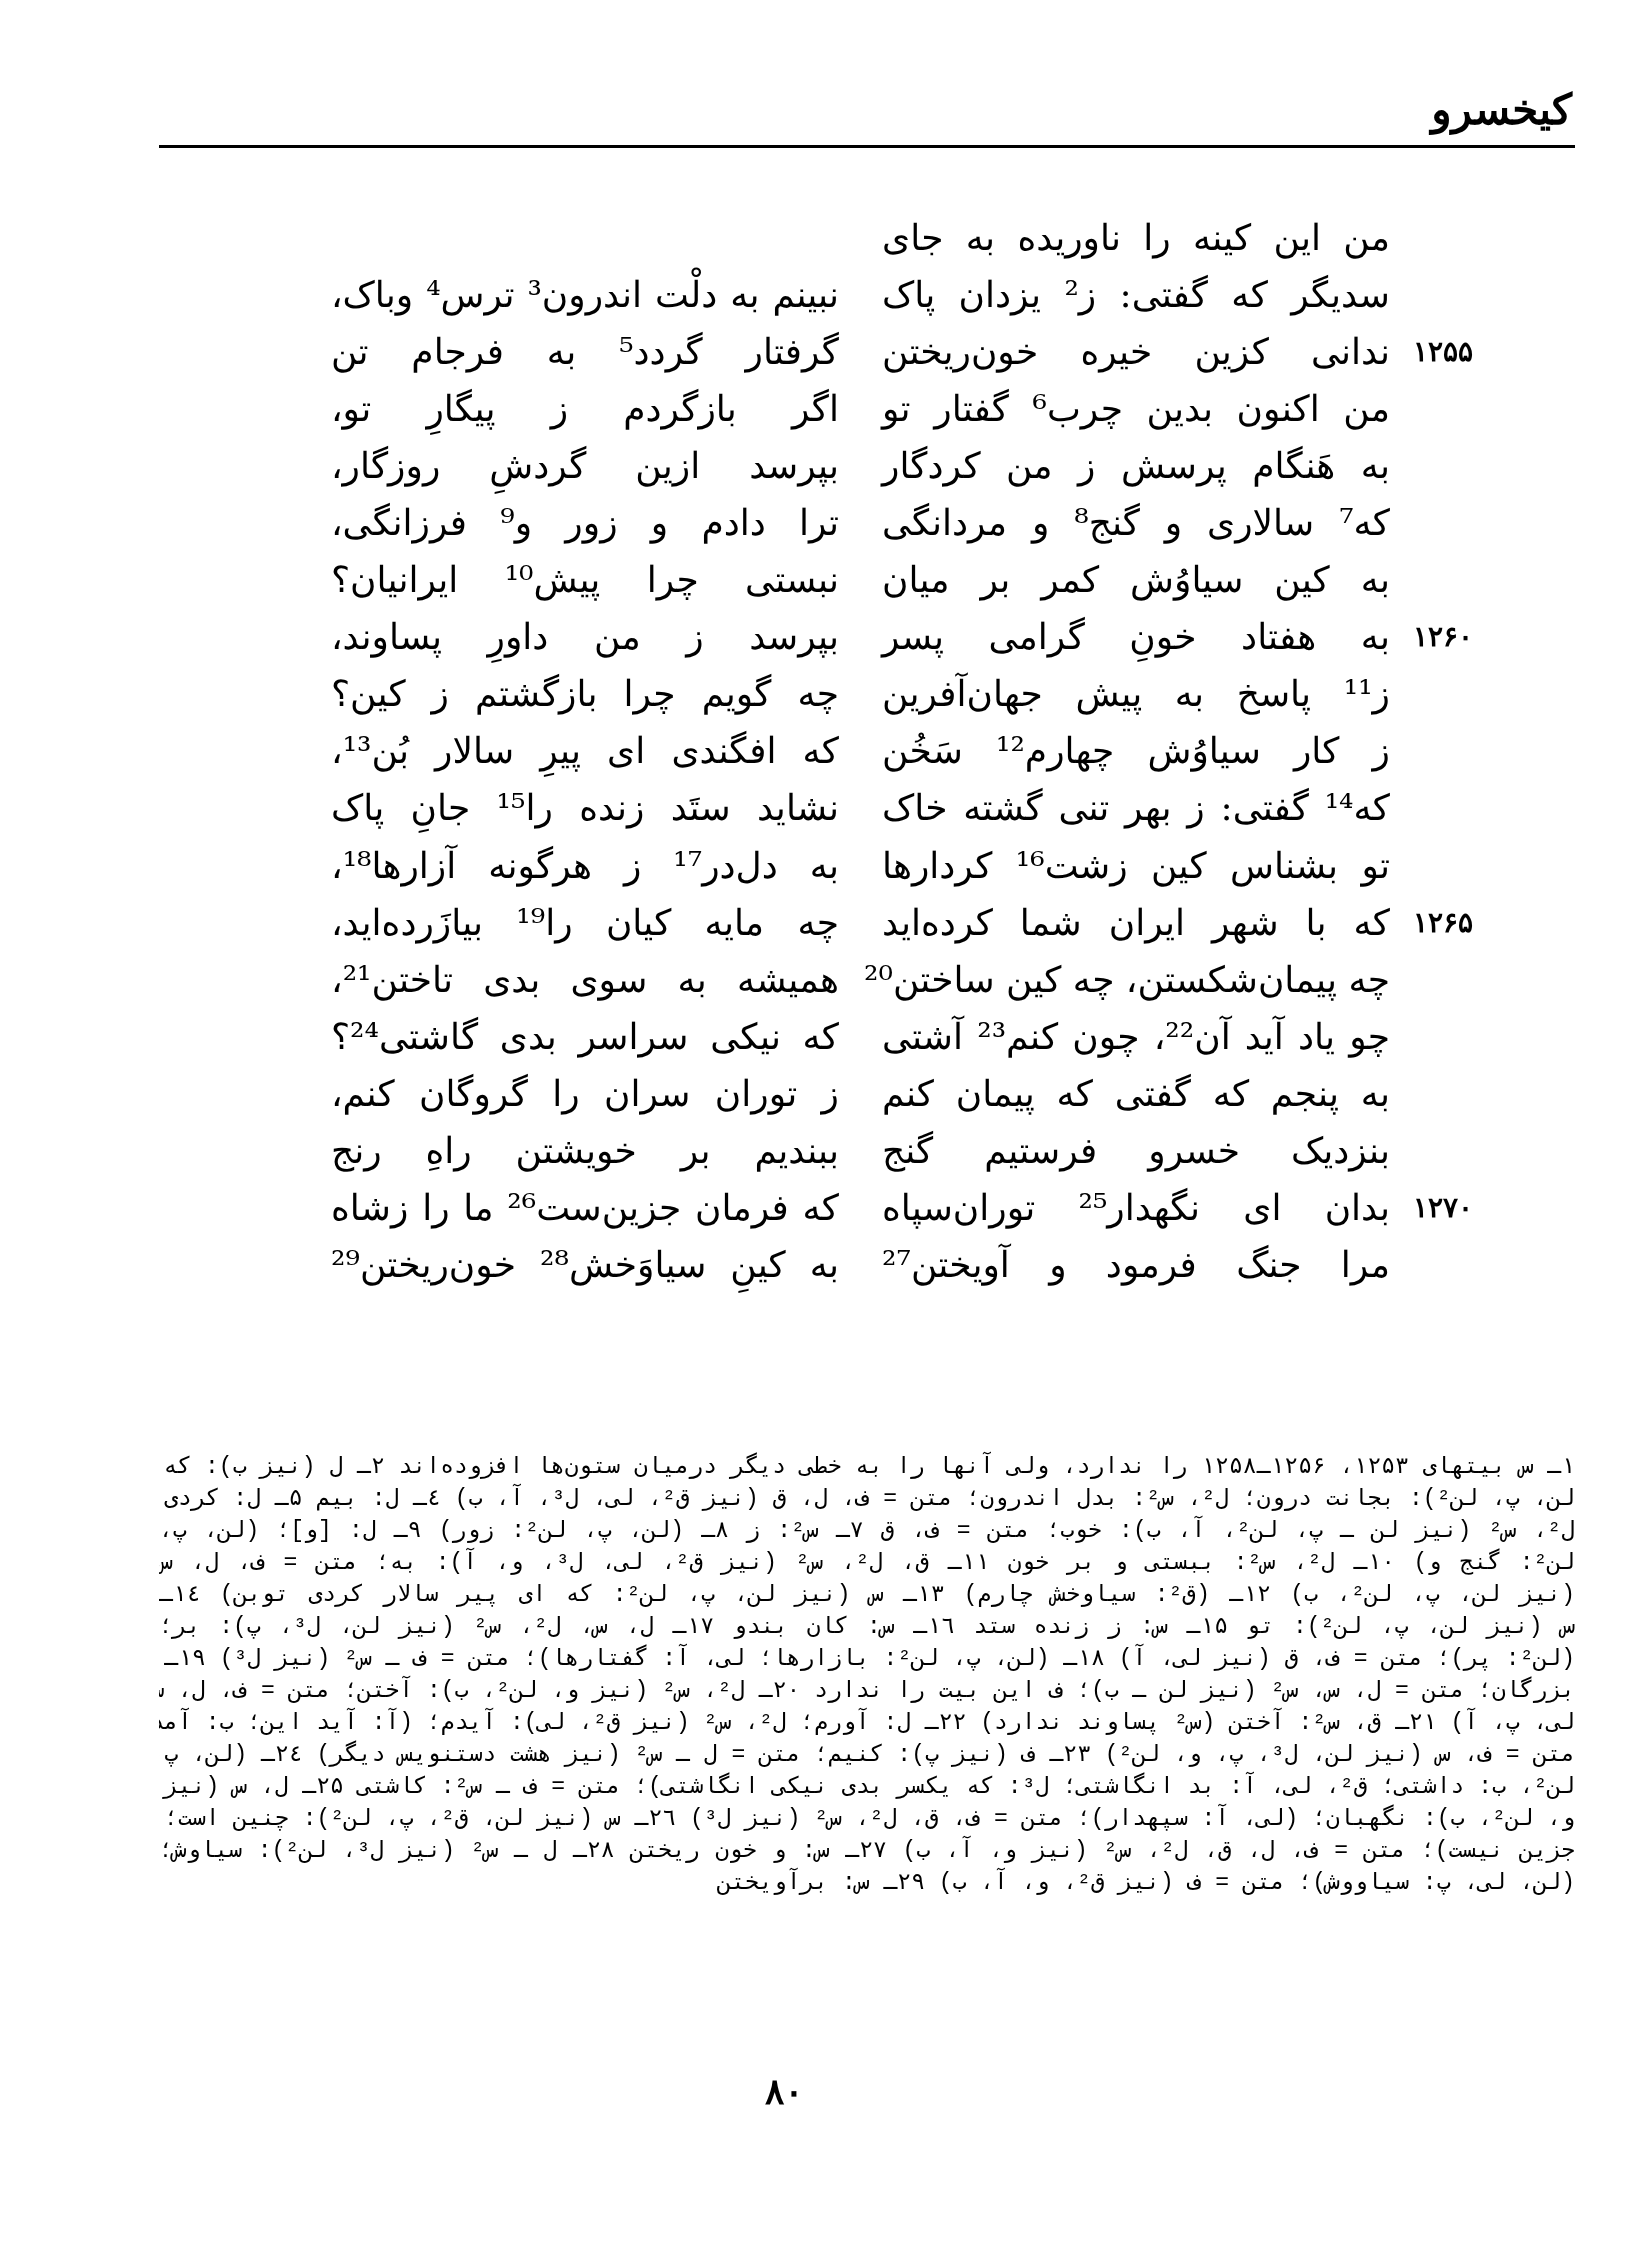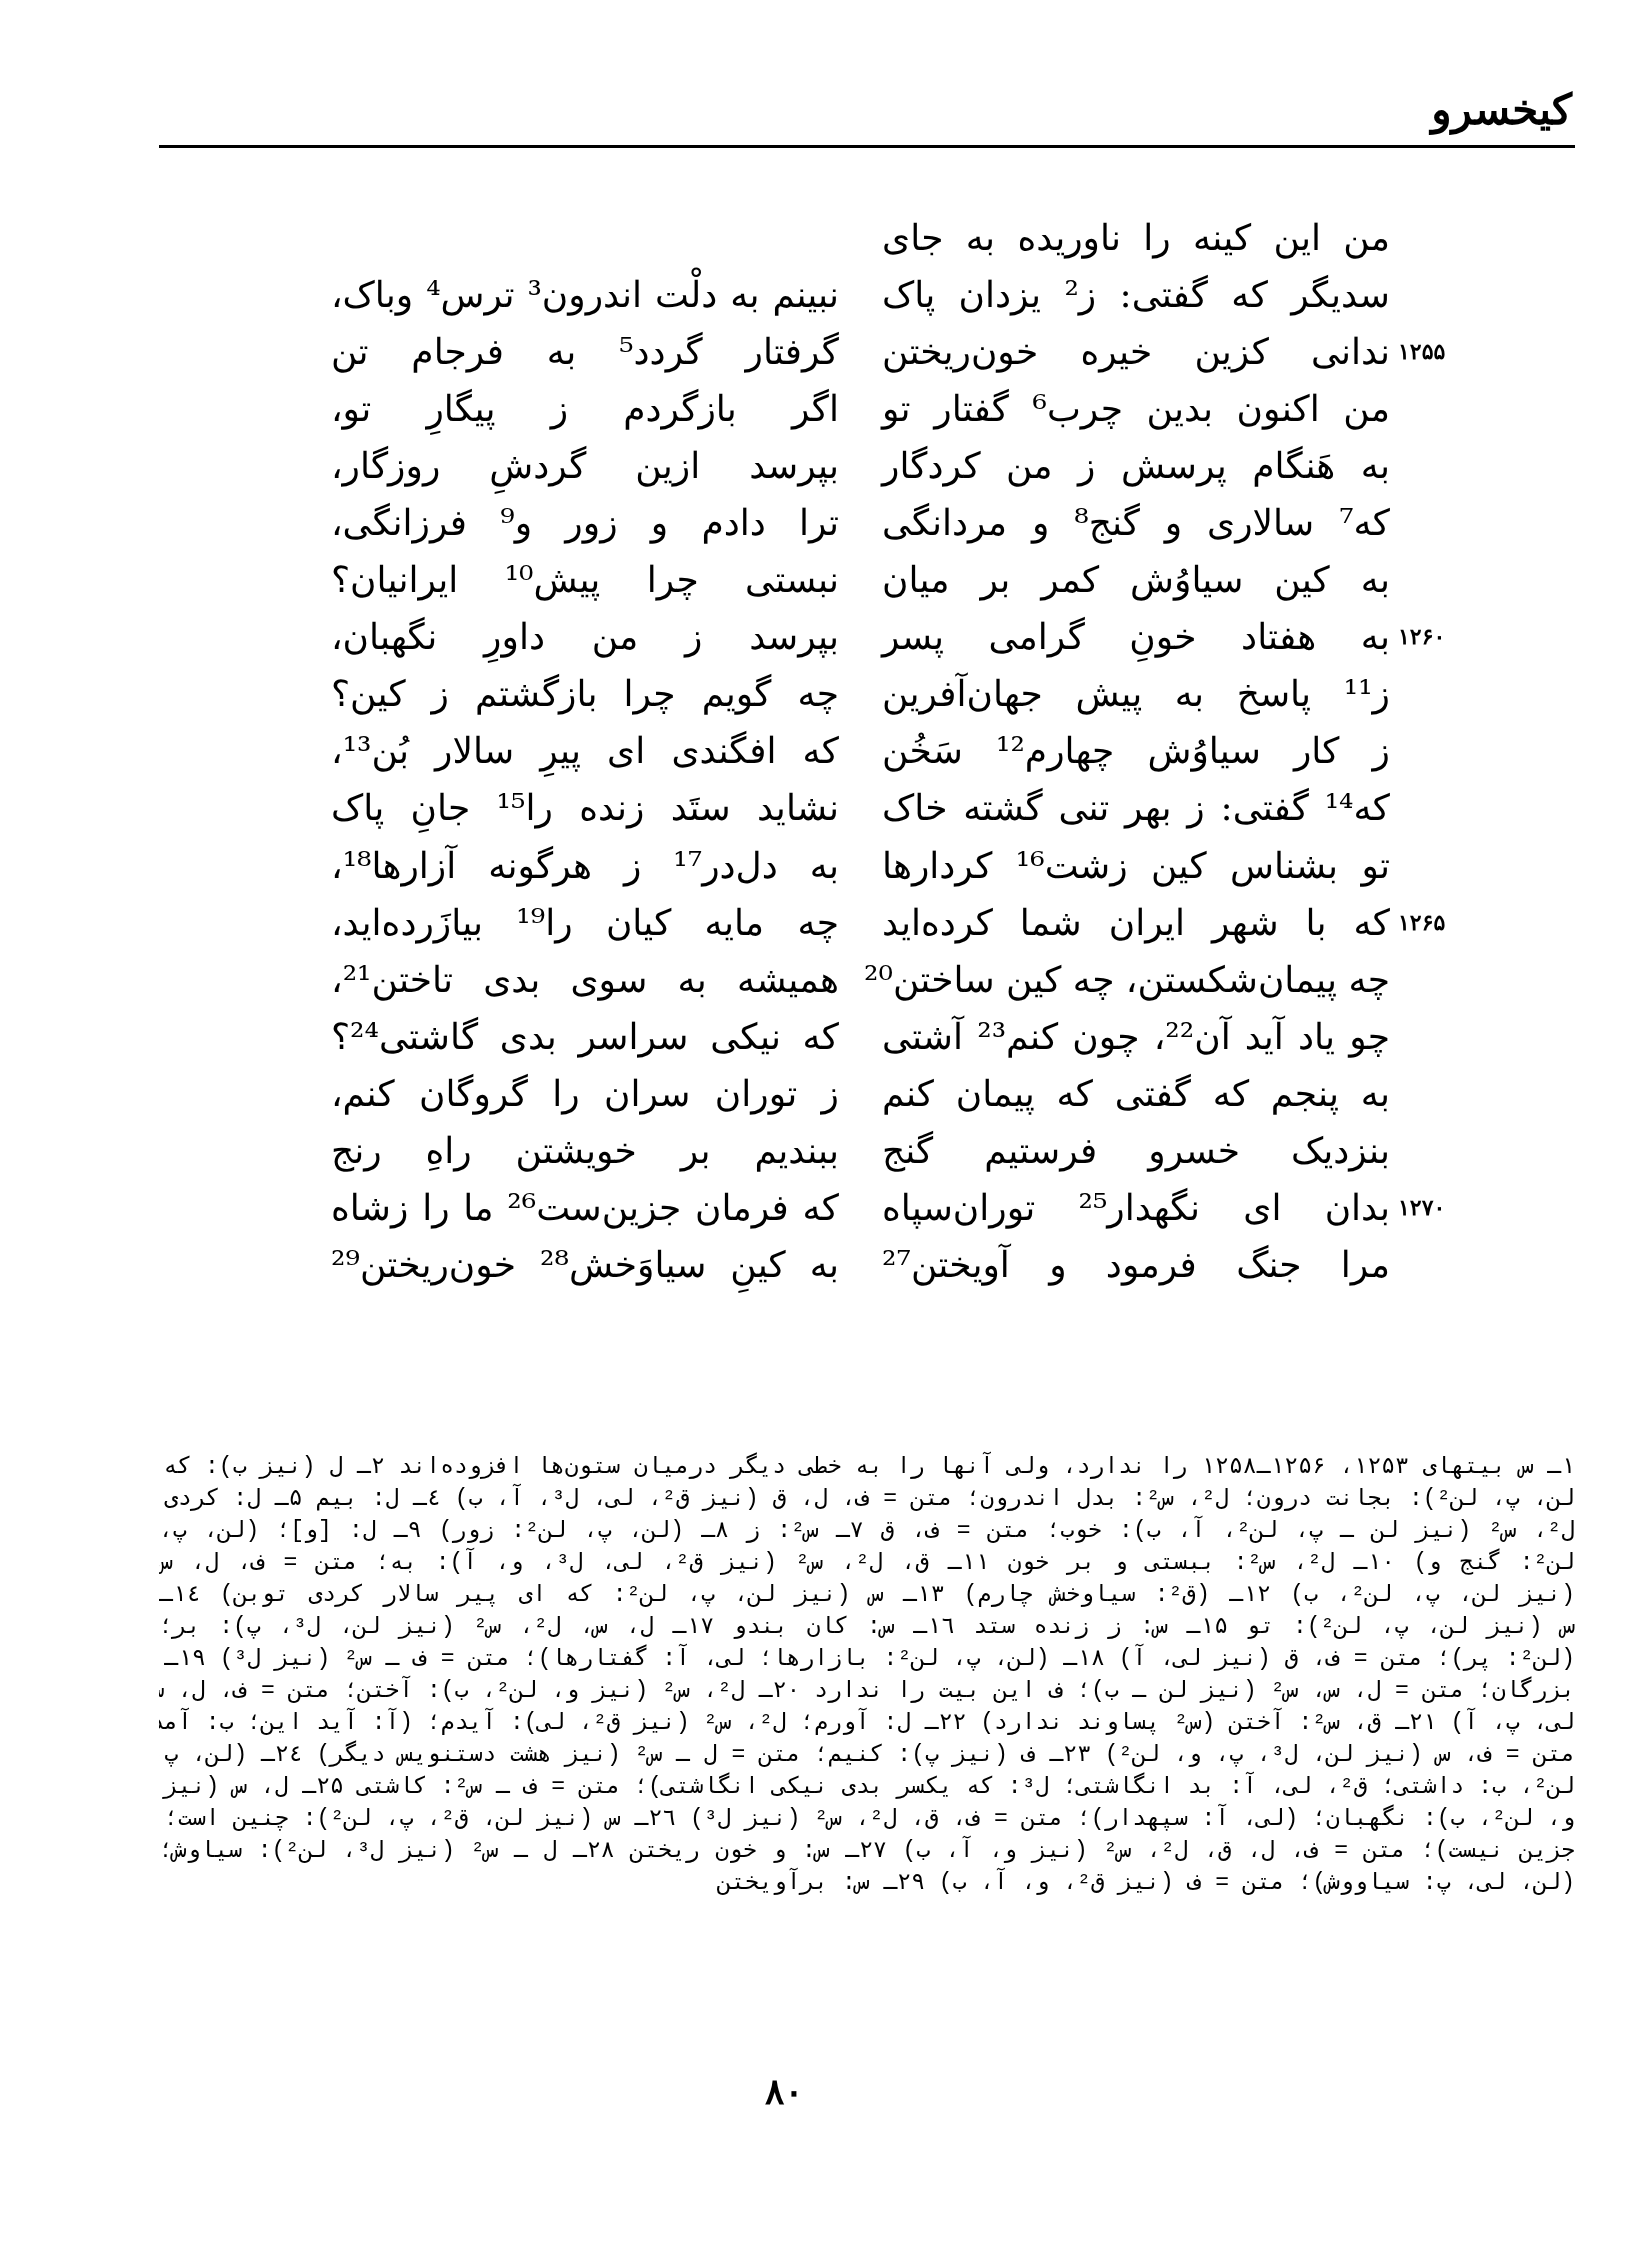--- a/index.html
+++ b/index.html
@@ -4,21 +4,21 @@
 <style>
   html, body { margin: 0; padding: 0; background: #ffffff; }
   body { width: 1644px; height: 2250px; position: relative; overflow: hidden; color: #000; font-family: "DejaVu Serif", serif; }
   .header-title { position: absolute; top: 82px; left: 1433px; width: 139px; direction: rtl; font-size: 42px; font-weight: bold; line-height: 56px; }
   .header-rule { position: absolute; top: 145px; left: 159px; width: 1416px; height: 2.8px; background: #000; }
   .verses { position: absolute; top: 209px; left: 0; width: 1644px; }
   .verse-row { position: absolute; left: 0; width: 1644px; height: 57px; direction: rtl; }
   .hemi { position: absolute; top: 0; direction: rtl; font-size: 36px; line-height: 57px; text-align: justify; text-align-last: justify; white-space: nowrap; }
   .hemi.right { left: 882px; width: 508px; }
   .hemi.left { left: 331px; width: 508px; }
-  .vnum { position: absolute; left: 1398px; top: 0; width: 90px; font-size: 22px; line-height: 57px; text-align: left; direction: rtl; font-weight: bold; }
+  .vnum { position: absolute; left: 1398px; top: 0; width: 90px; font-size: 28px; line-height: 57px; text-align: center; direction: rtl; font-weight: bold; }
   .footnotes { position: absolute; top: 1451px; left: 159px; width: 1416px; direction: rtl; font-family: "DejaVu Sans", sans-serif; font-size: 23px; line-height: 32px; text-align: justify; }
   .fn-line { display: block; white-space: nowrap; overflow: hidden; height: 32px; text-align: justify; text-align-last: justify; font-family: Liberation Mono, monospace; }
   .fn-line.last { text-align-last: right; }
   .page-number { position: absolute; top: 2070px; left: 765px; width: 111px; text-align: left; font-size: 36px; font-weight: bold; direction: rtl; }
 </style>
 </head>
 <body>
 
 <div class="header-title">کیخسرو</div>
 <div class="header-rule"></div>
@@ -54,21 +54,21 @@
     <span class="hemi right">که⁷ سالاری و گنج⁸ و مردانگی</span>
   </div>
   <div class="verse-row" style="top:342px">
     <span class="vnum"></span>
     <span class="hemi right">به کین سیاوُش کمر بر میان</span>
     <span class="hemi left">نبستی چرا پیش¹⁰ ایرانیان؟</span>
   </div>
   <div class="verse-row" style="top:399px">
     <span class="vnum">۱۲۶۰</span>
     <span class="hemi right">به هفتاد خونِ گرامی پسر</span>
-    <span class="hemi left">بپرسد ز من داورِ نگهبان،</span>
+    <span class="hemi left">بپرسد ز من داورِ پساوند،</span>
   </div>
   <div class="verse-row" style="top:456px">
     <span class="vnum"></span>
     <span class="hemi right">ز¹¹ پاسخ به پیش جهان‌آفرین</span>
     <span class="hemi left">چه گویم چرا بازگشتم ز کین؟</span>
   </div>
   <div class="verse-row" style="top:513px">
     <span class="vnum"></span>
     <span class="hemi right">ز کار سیاوُش چهارم¹² سَخُن</span>
     <span class="hemi left">که افگندی ای پیرِ سالار بُن¹³،</span>

